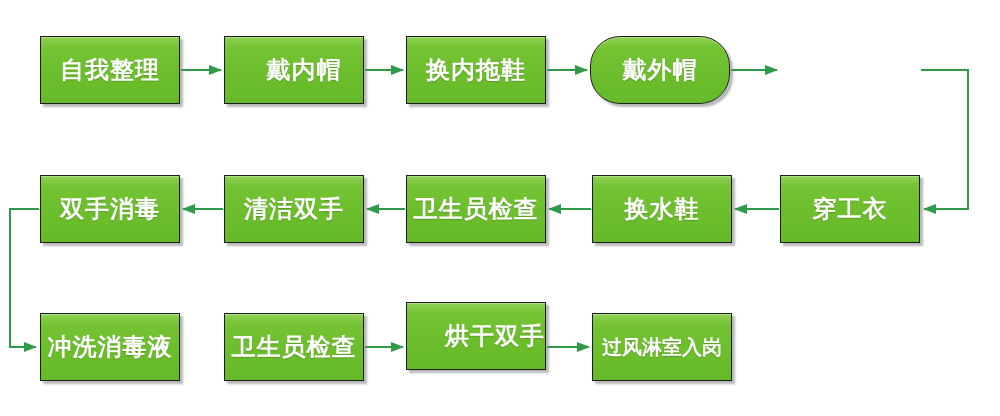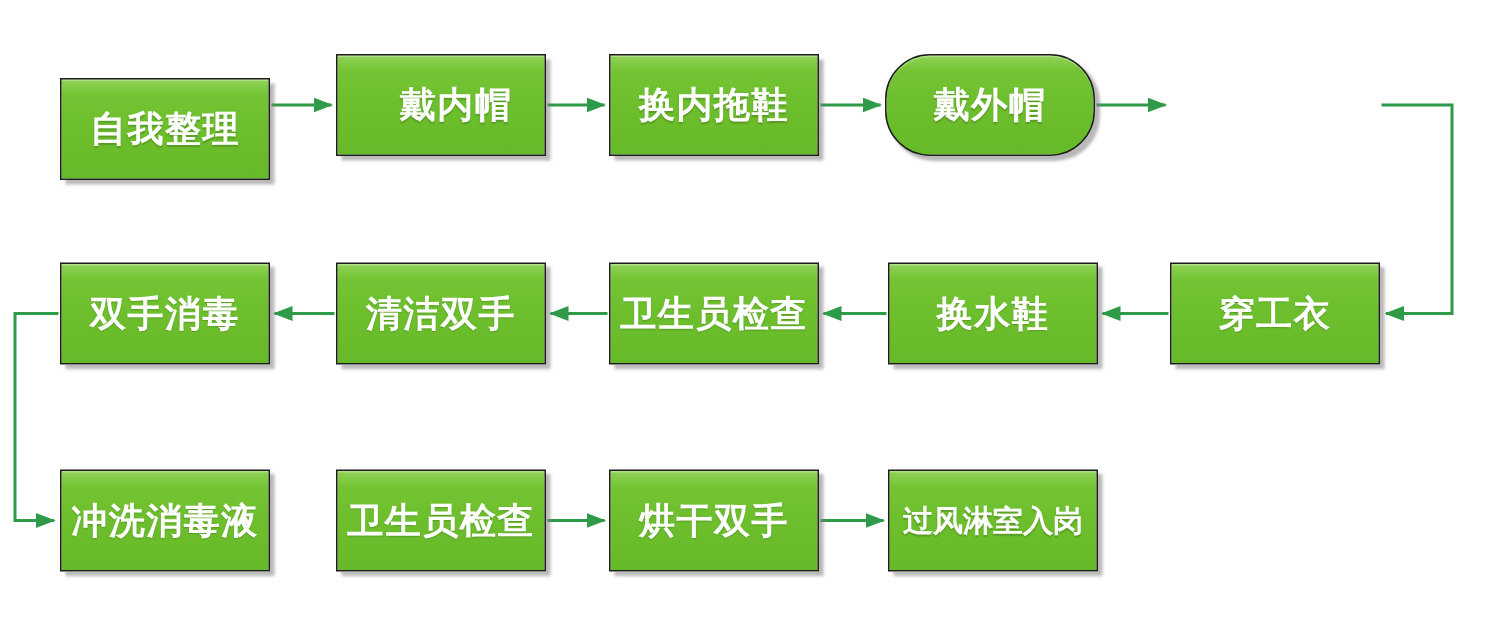--- a/index.html
+++ b/index.html
@@ -51,21 +51,21 @@
       <path d="M779,209 L735,209" marker-end="url(#ah)"></path>
       <path d="M591,209 L549,209" marker-end="url(#ah)"></path>
       <path d="M405,209 L367,209" marker-end="url(#ah)"></path>
       <path d="M223,209 L183,209" marker-end="url(#ah)"></path>
       <path d="M39,209 L10,209 L10,347 L36,347" marker-end="url(#ah)"></path>
       <path d="M365,347 L403,347" marker-end="url(#ah)"></path>
       <path d="M547,347 L589,347" marker-end="url(#ah)"></path>
     </g>
   </svg>
 
-  <div class="node" style="left:40px;  top:36px;margin-top:16px;">
+  <div class="node" style="left:40px;  top:36px;">
       <span>自我整理</span>
     </div>
   <div class="node" style="left:224px; top:36px;padding-left:20px;">
       <span>戴内帽</span>
     </div>
   <div class="node" style="left:406px; top:36px;">
       <span>换内拖鞋</span>
     </div>
   <div class="node" style="left:590px; top:36px;border-radius:30px;">
       <span>戴外帽</span>
@@ -86,20 +86,20 @@
   <div class="node" style="left:40px;  top:175px;">
       <span>双手消毒</span>
     </div>
 
   <div class="node" style="left:40px;  top:313px;">
       <span>冲洗消毒液</span>
     </div>
   <div class="node" style="left:224px; top:313px;">
       <span>卫生员检查</span>
     </div>
-  <div class="node" style="left:406px; top:313px;">
+  <div class="node" style="left:406px; top:302px;justify-content:flex-end;">
       <span>烘干双手</span>
     </div>
   <div class="node small" style="left:592px; top:313px;">
       <span>过风淋室入岗</span>
     </div>
 
 </div>
 
 </body></html>

